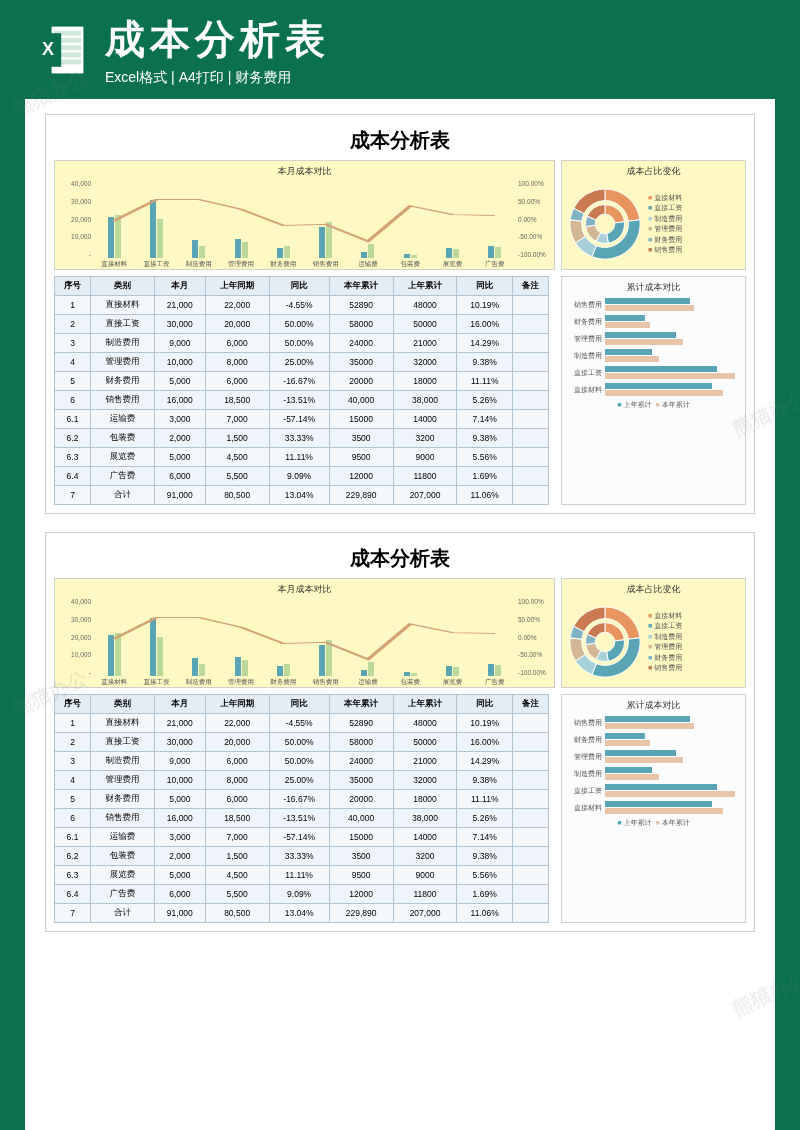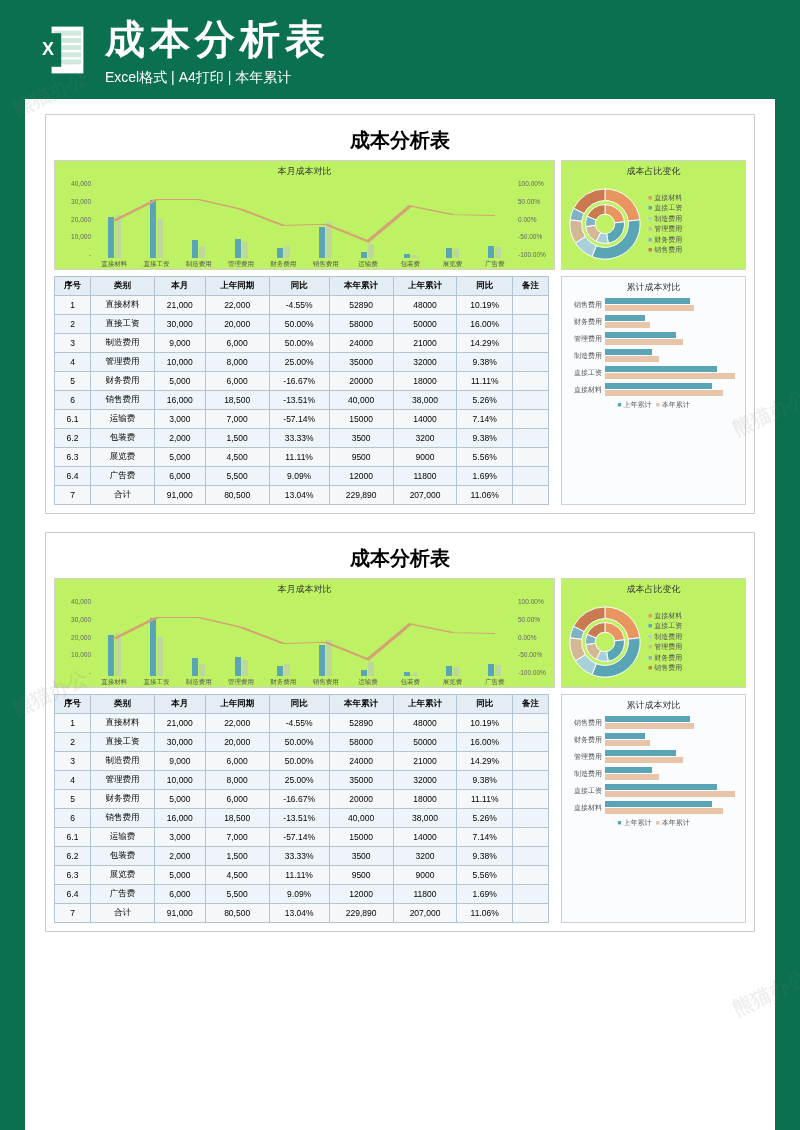--- a/index.html
+++ b/index.html
@@ -8,21 +8,21 @@
 .header{background:#0a7050;padding:12px 30px;display:flex;align-items:center;gap:15px}
 .excel-icon{width:60px;height:60px;position:relative}
 .excel-icon svg{width:100%;height:100%}
 .header-text{color:#fff}
 .header-title{font-size:40px;font-weight:700;letter-spacing:5px}
 .header-sub{font-size:14px;margin-top:2px}
 .pages{background:#fff;margin:0 25px;padding:15px 20px 0;height:1035px;display:flex;flex-direction:column;gap:18px}
 .sheet{border:1px solid #ccc;padding:8px;background:#fff}
 .sheet-title{text-align:center;font-size:20px;font-weight:700;padding:4px 0 6px}
 .top-row{display:flex;gap:6px}
-.chart-box{border:1px solid #d0d0d0;background:#bef264;position:relative}
+.chart-box{border:1px solid #d0d0d0;background:#fef9c3;position:relative}
 .combo-chart{flex:1;height:110px;padding:4px 6px}
 .donut-chart{width:185px;height:110px;padding:4px}
 .chart-title{font-size:9px;text-align:center;color:#333;margin-bottom:2px}
 .combo-body{position:relative;height:78px;margin:0 32px 0 32px}
 .yaxis-l,.yaxis-r{position:absolute;top:0;height:78px;width:30px;display:flex;flex-direction:column;justify-content:space-between;font-size:6.5px;color:#666}
 .yaxis-l{left:-32px;text-align:right}
 .yaxis-r{right:-32px;text-align:left}
 .xaxis{display:flex;font-size:6.5px;color:#555;margin:2px 32px 0}
 .xaxis span{flex:1;text-align:center}
 .bars{position:absolute;inset:0;display:flex;align-items:flex-end}
@@ -74,21 +74,21 @@
         <rect x="40" y="30" width="45" height="8" fill="#d0e8dc"></rect>
         <rect x="40" y="42" width="45" height="8" fill="#d0e8dc"></rect>
         <rect x="40" y="54" width="45" height="8" fill="#d0e8dc"></rect>
         <rect x="40" y="66" width="45" height="8" fill="#d0e8dc"></rect>
         <rect x="8" y="22" width="44" height="56" fill="#0a7050"></rect>
         <text x="30" y="58" font-size="30" font-weight="700" fill="#fff" text-anchor="middle" font-family="Arial">X</text>
       </svg>
   </div>
   <div class="header-text">
     <div class="header-title">成本分析表</div>
-    <div class="header-sub">Excel格式 | A4打印 | 本年累计</div>
+    <div class="header-sub">Excel格式 | A4打印 | 财务费用</div>
   </div>
 </div>
 
 <div class="pages">
   <div class="sheet">
   <div class="sheet-title">成本分析表</div>
   <div class="top-row">
     <div class="chart-box combo-chart">
       <div class="chart-title">本月成本对比</div>
       <div class="combo-body">

